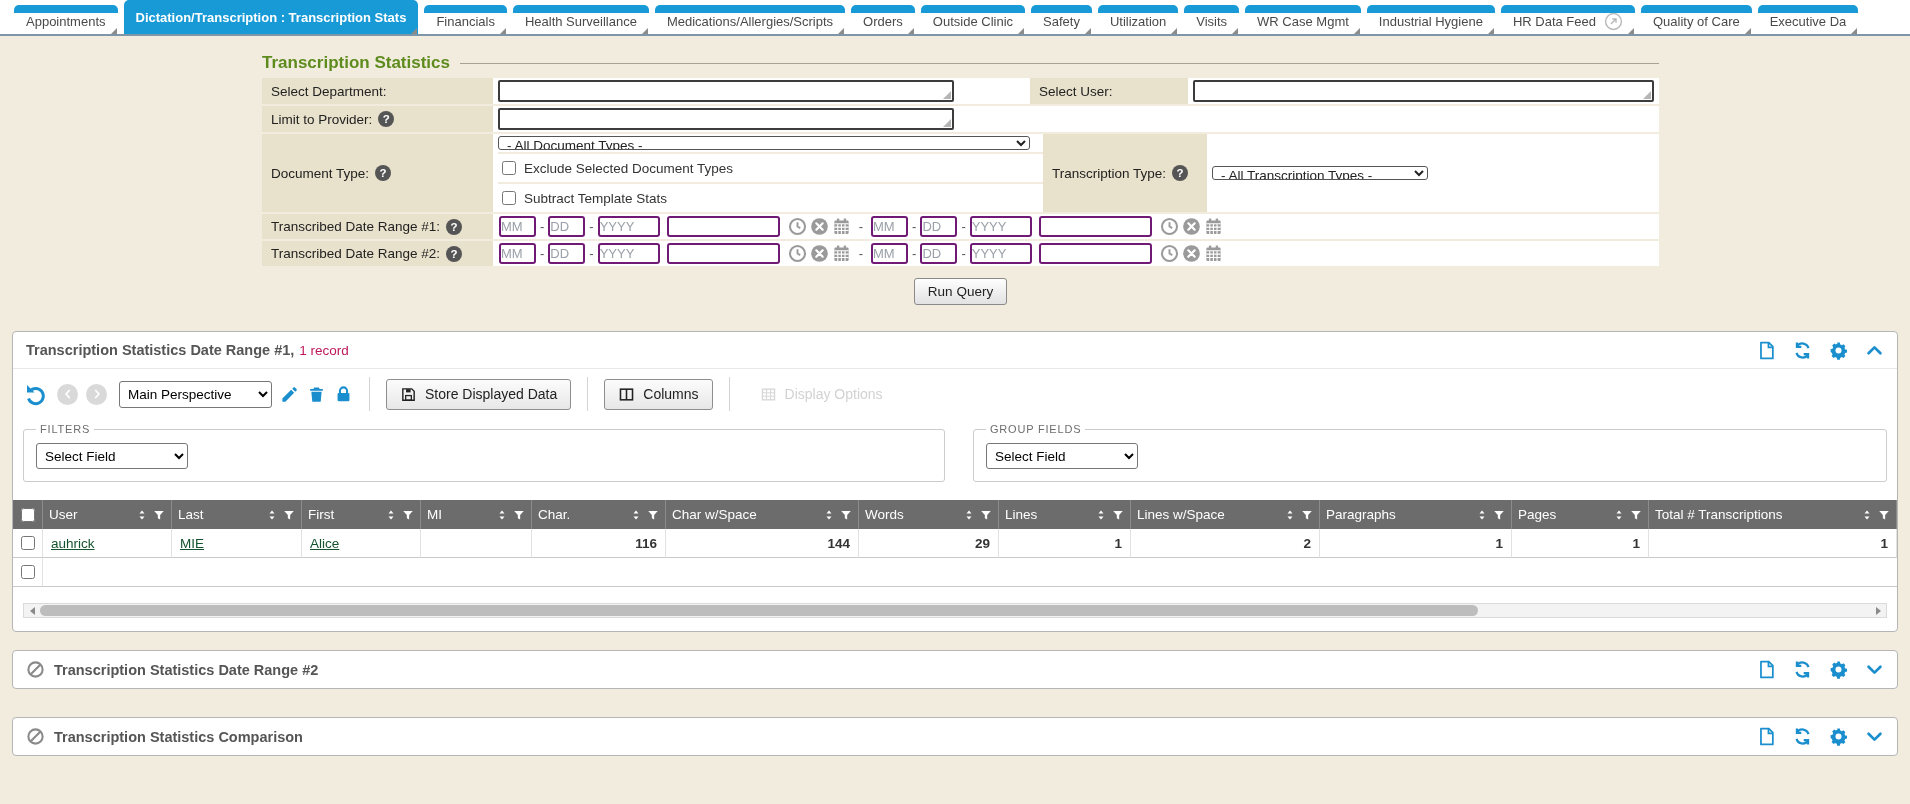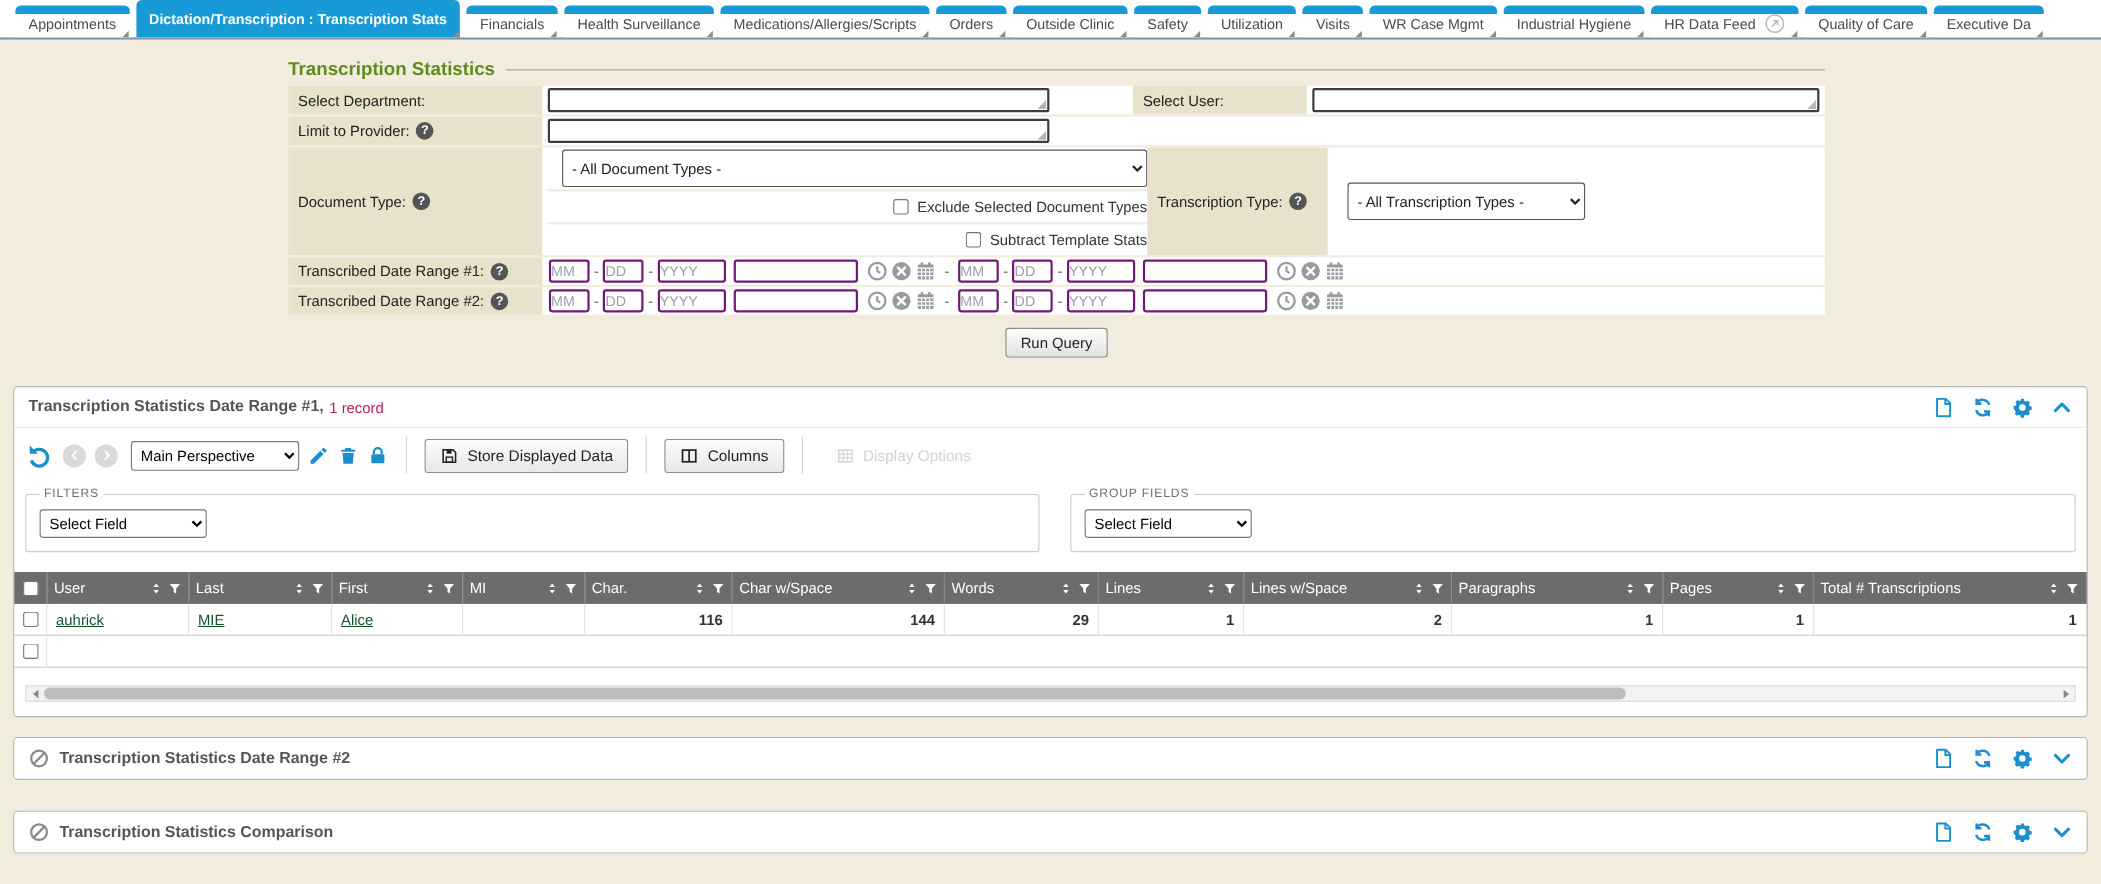--- a/index.html
+++ b/index.html
@@ -71,27 +71,27 @@
   .bigbox input {
     width:100%; height:100%; border:none; outline:none; background:transparent;
     font:13px "Liberation Sans",sans-serif; padding:0 4px;
   }
   .bigbox::after {
     content:""; position:absolute; right:1px; bottom:1px;
     border-style:solid; border-width:0 0 8px 8px;
     border-color:transparent transparent #b5b5b5 transparent;
   }
   select.sel {
-    height:34px; background:#fff; border:1px solid #555; border-radius:3px;
-    font:13.5px "Liberation Sans",sans-serif; color:#222; padding:0 4px;margin-left:13px;
+    height:14px; background:#fff; border:1px solid #555; border-radius:3px;
+    font:13.5px "Liberation Sans",sans-serif; color:#222; padding:0 4px;
   }
   .doccol { width:550px; padding:2px 0 2px 5px; display:flex; flex-direction:column; flex-shrink:0; }
   .docsel { width:532px; }
   .sepline { height:2px; background:#f1ecdd; margin:2px 0; }
-  .chkrow { display:flex; align-items:center; gap:8px; height:24px; font-size:13.5px; padding-left:4px;justify-content:flex-end; }
+  .chkrow { display:flex; align-items:center; gap:8px; height:24px; font-size:13.5px; padding-left:4px; }
   .chkrow input { width:14px; height:14px; margin:0; }
   .ttselcell { flex:1; }
   .ttsel { width:216px; }
 
   .dcell { flex:1; padding:2px 0 2px 6px; display:flex; align-items:center; gap:4px; }
   .din {
     height:21px; border:2px solid #701a75; border-radius:3px; background:#fff;
     font:13px "Liberation Sans",sans-serif; padding:0 0; color:#333;
   }
   .din::placeholder { color:#9aa0a8; opacity:1; }

